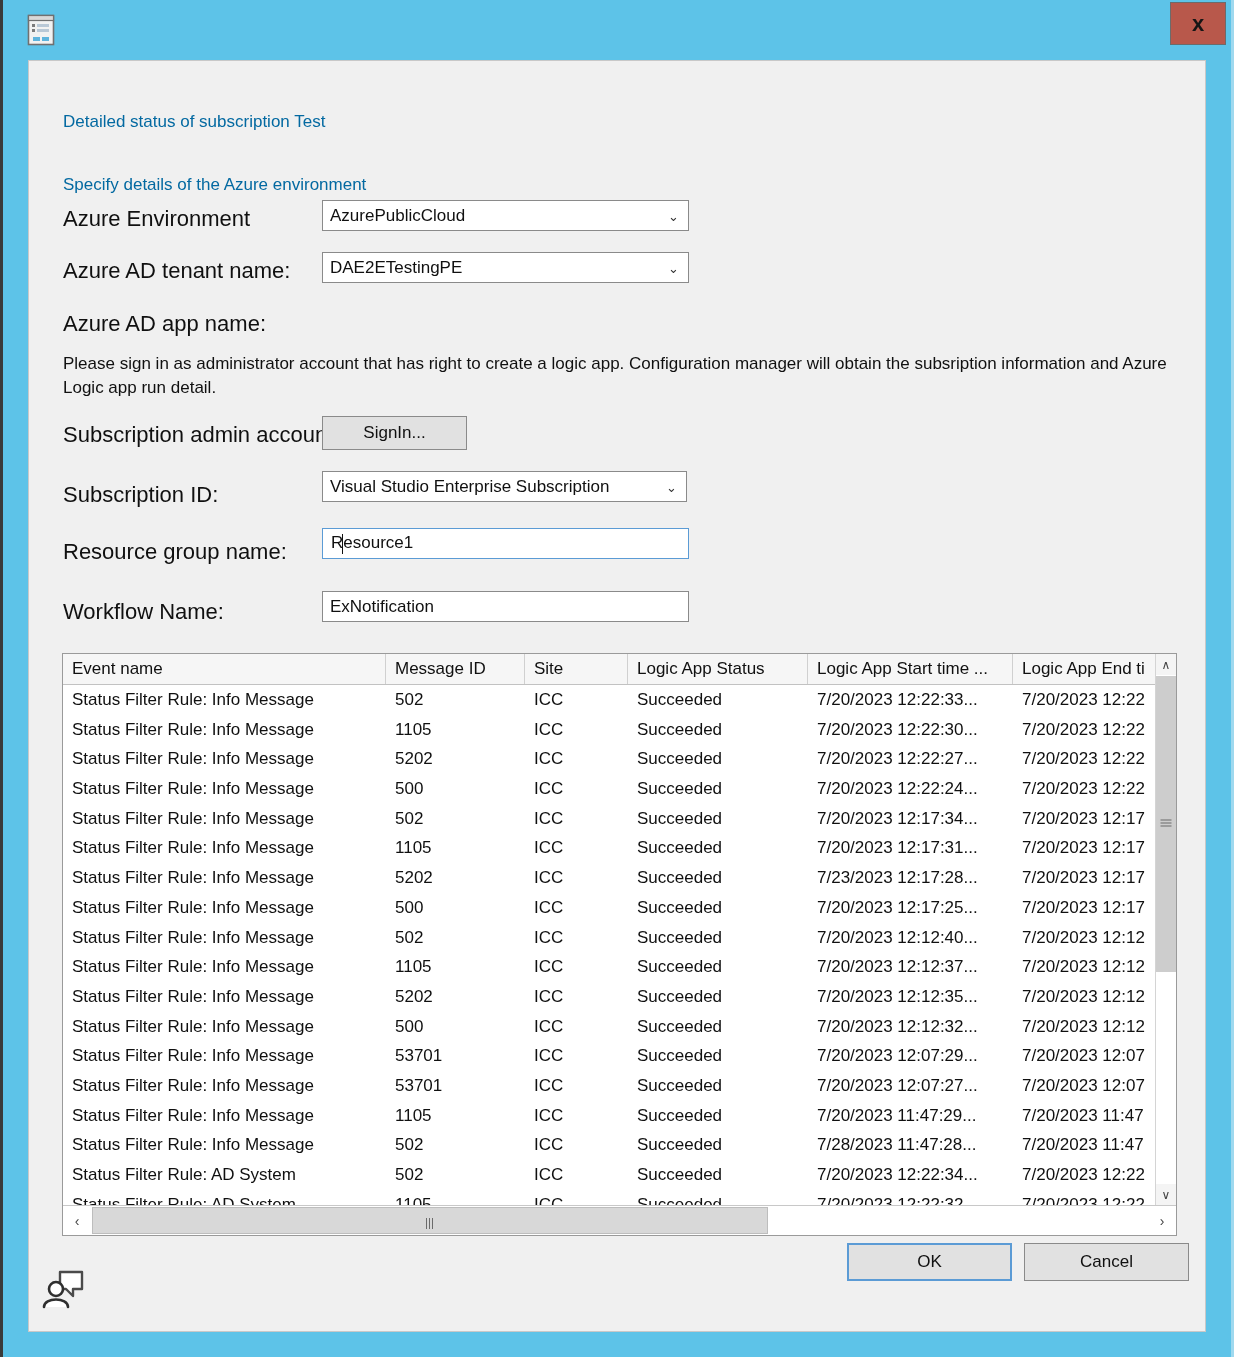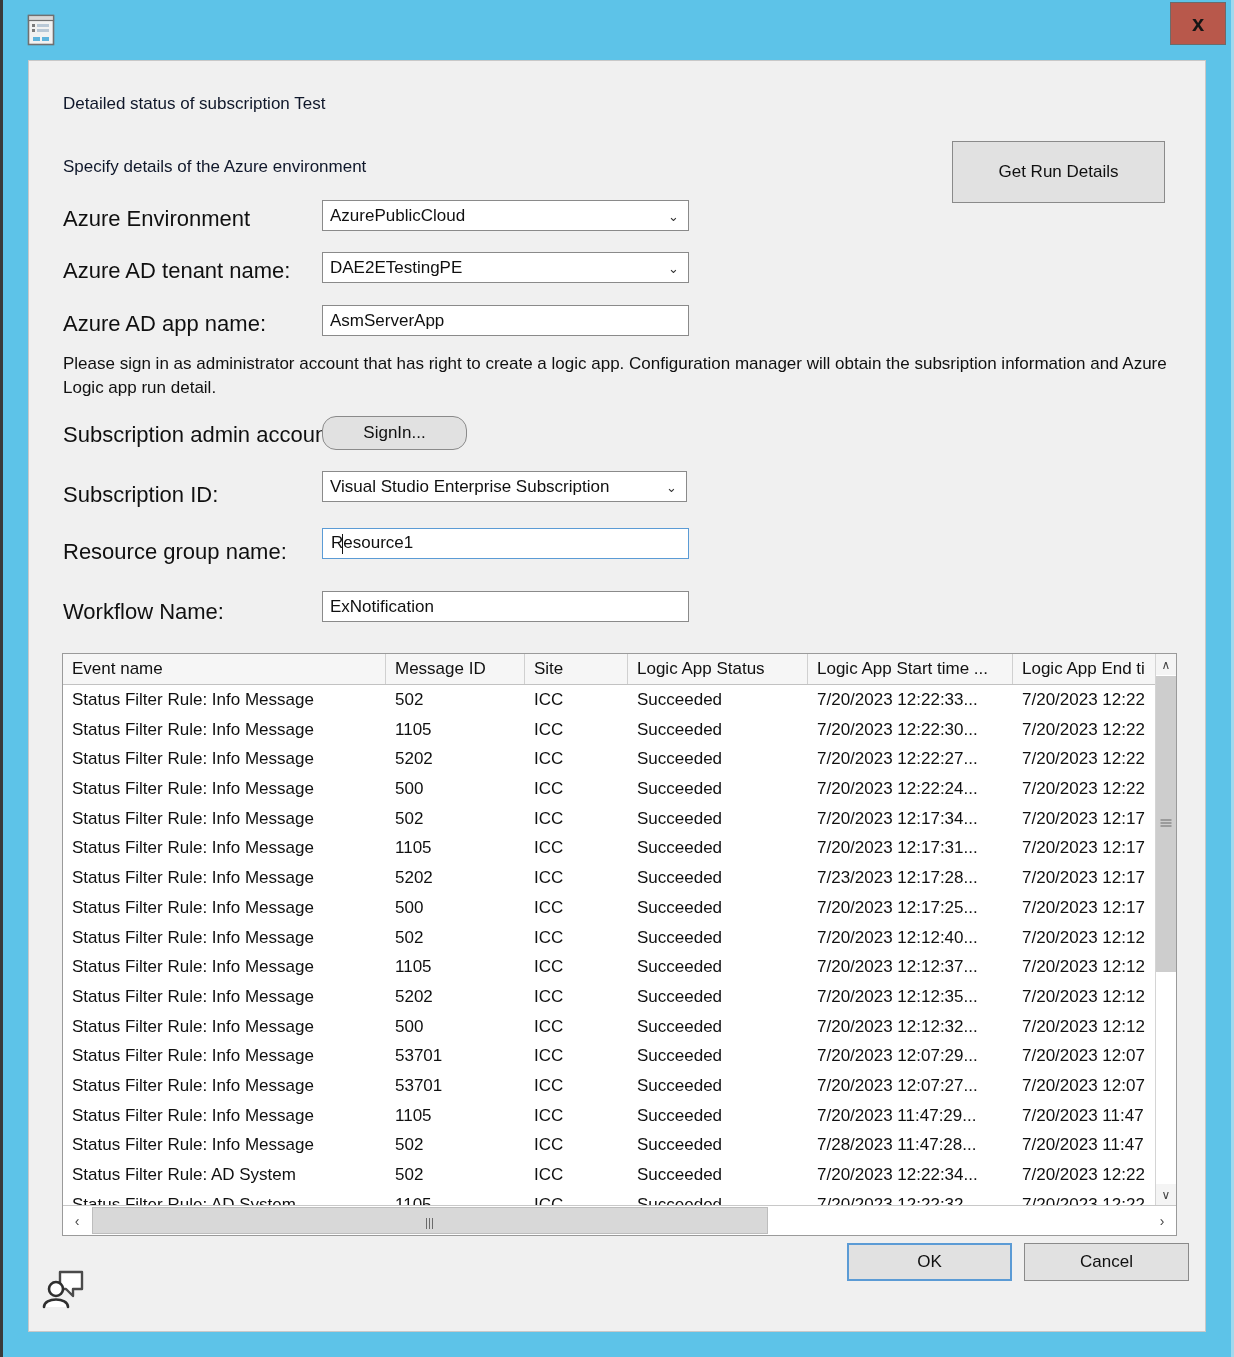--- a/index.html
+++ b/index.html
@@ -73,22 +73,23 @@
     width: 1178px;
     height: 1272px;
     background: #f0f0f0;
     border: 1px solid #c8c8c8;
     box-sizing: border-box;
   }
 
   .static-text {
     position: absolute;
     font-size: 17px;
-    color: #0f172a;
+    color: #0369a1;
     white-space: nowrap;
+    margin-top: 18px;
   }
   .para {
     position: absolute;
     font-size: 17px;
     color: #101010;
     line-height: 24px;
   }
 
   
   .f-label {
@@ -348,43 +349,39 @@
     </div>
     <div id="close-button">x</div>
   </div>
 
   <div id="dialog">
 
     <div class="static-text" style="left:34px; top:33px;">Detailed status of subscription Test</div>
 
     <div class="static-text" style="left:34px; top:96px;">Specify details of the Azure environment</div>
 
-    <div class="btn" style="left:923px; top:80px; width:213px; height:62px;">Get Run Details</div>
 
     <div class="f-label" style="left:34px; top:145px;">Azure Environment</div>
     <div class="combo" style="left:293px; top:139px; width:367px;">
       <span>AzurePublicCloud</span>
       <span class="chev">⌄</span>
     </div>
 
     <div class="f-label" style="left:34px; top:197px;">Azure AD tenant name:</div>
     <div class="combo" style="left:293px; top:191px; width:367px;">
       <span>DAE2ETestingPE</span>
       <span class="chev">⌄</span>
     </div>
 
     <div class="f-label" style="left:34px; top:250px;">Azure AD app name:</div>
-    <div class="textbox" style="left:293px; top:244px; width:367px;">
-      <span>AsmServerApp</span>
-    </div>
 
     <div class="para" style="left:34px; top:291px; width:1110px;">Please sign in as administrator account that has right to create a logic app. Configuration manager will obtain the subsription information and Azure Logic app run detail.</div>
 
     <div class="f-label" style="left:34px; top:361px;">Subscription admin account:</div>
-    <div class="btn" style="left:293px; top:355px; width:145px; height:34px;border-radius:14px;">SignIn...</div>
+    <div class="btn" style="left:293px; top:355px; width:145px; height:34px;">SignIn...</div>
 
     <div class="f-label" style="left:34px; top:421px;">Subscription ID:</div>
     <div class="combo" style="left:293px; top:410px; width:365px;">
       <span>Visual Studio Enterprise Subscription</span>
       <span class="chev">⌄</span>
     </div>
 
     <div class="f-label" style="left:34px; top:478px;">Resource group name:</div>
     <div class="textbox focused" style="left:293px; top:467px; width:367px;">
       <span>R<span class="caret"></span><span>esource1</span></span>

